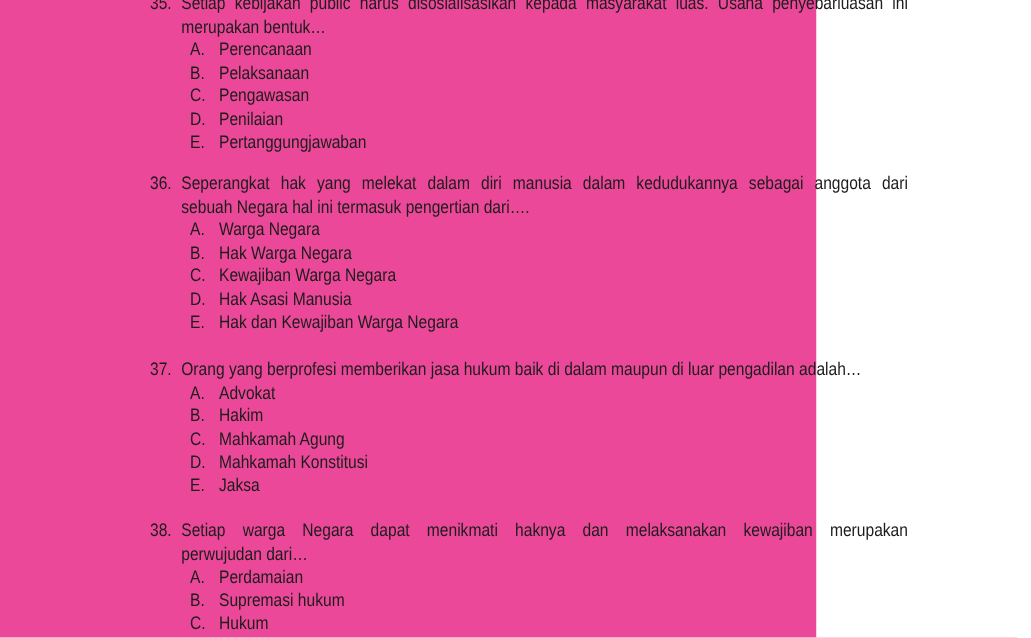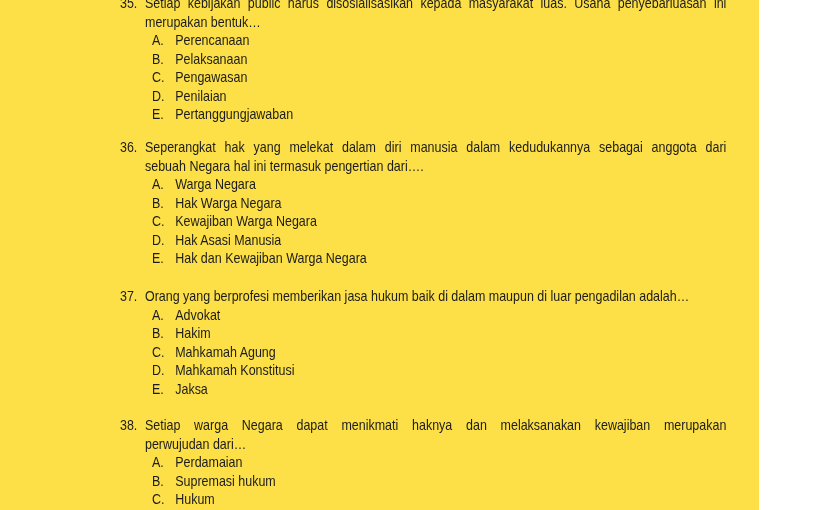--- a/index.html
+++ b/index.html
@@ -12,23 +12,23 @@
       height: 510px;
       overflow: hidden;
       position: relative;
       font-family: "Liberation Sans", sans-serif;
       color: #1c1c1c;
     }
     .page {
       position: absolute;
       left: 0;
       top: 0;
-      width: 759px;
+      width: 653px;
       height: 510px;
-      background: #fde047;
+      background: #ec4899;
     }
     .question {
       position: absolute;
       left: 0;
       width: 825px;
     }
     .qnum {
       position: absolute;
       left: 120px;
       top: 0;

